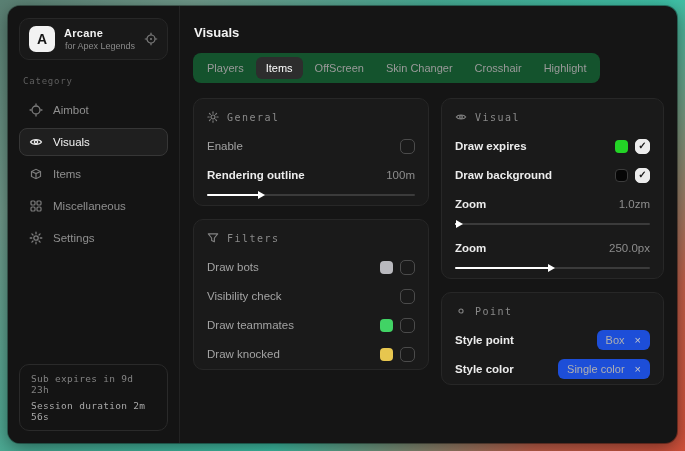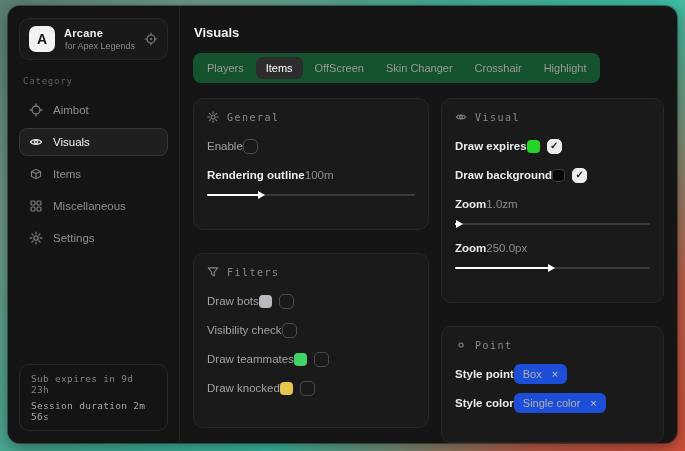--- a/index.html
+++ b/index.html
@@ -65,29 +65,29 @@
   .tab {
     color:#9a9a9a; font-size:11px; padding:5px 10px; border-radius:6px;
     cursor:pointer; white-space:nowrap;
   }
   .tab.active { background:#2d2d2d; color:#ffffff; }
   .columns { display:flex; gap:12px; align-items:flex-start; }
   .col-left { width:236px; flex:0 0 236px; }
   .col-right { width:223px; flex:0 0 223px; }
   .card {
     background:#1a1a1a; border:1px solid #272727; border-radius:10px;
-    padding:12px 13px 28px 13px; margin-bottom:23px;
+    padding:12px 13px 4px 13px; margin-bottom:13px;
   }
   .card-head { display:flex; align-items:center; gap:8px; margin-bottom:13px; color:#828282; }
   .card-title {
     font-family:"DejaVu Sans Mono", monospace; font-size:10px;
     letter-spacing:1.5px; color:#8a8a8a;
   }
   .row {
-    display:flex; align-items:center; 
+    display:flex; align-items:center; justify-content:space-between;
     min-height:20px; margin-bottom:9px;
   }
   .row:last-child { margin-bottom:1px; }
   .lbl { color:#a3a3a3; font-size:11.5px; }
   .lbl.strong { color:#ececec; font-weight:bold; font-size:11.5px; }
   .val { color:#8d8d8d; font-size:11.5px; }
   .rgroup { display:flex; align-items:center; gap:7px; }
   .checkbox {
     width:15px; height:15px; border:1.5px solid #4b4b4b; border-radius:5px;
     background:transparent; cursor:pointer;

